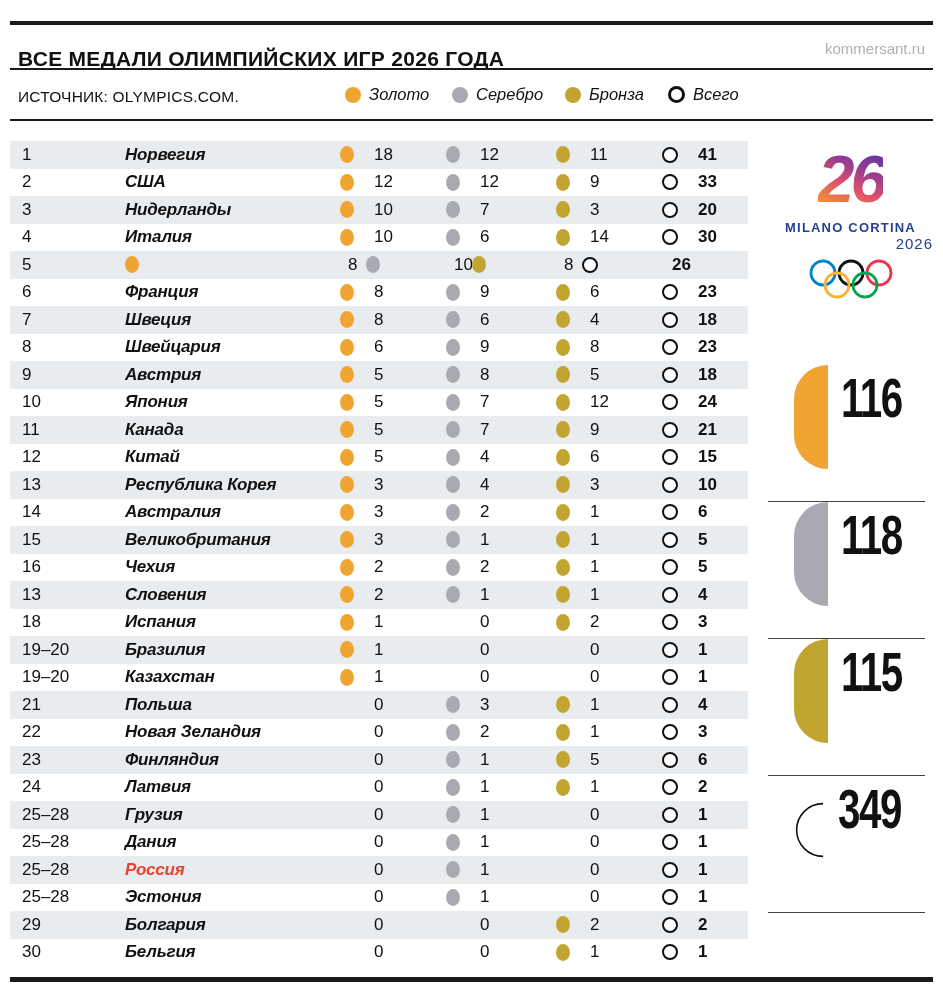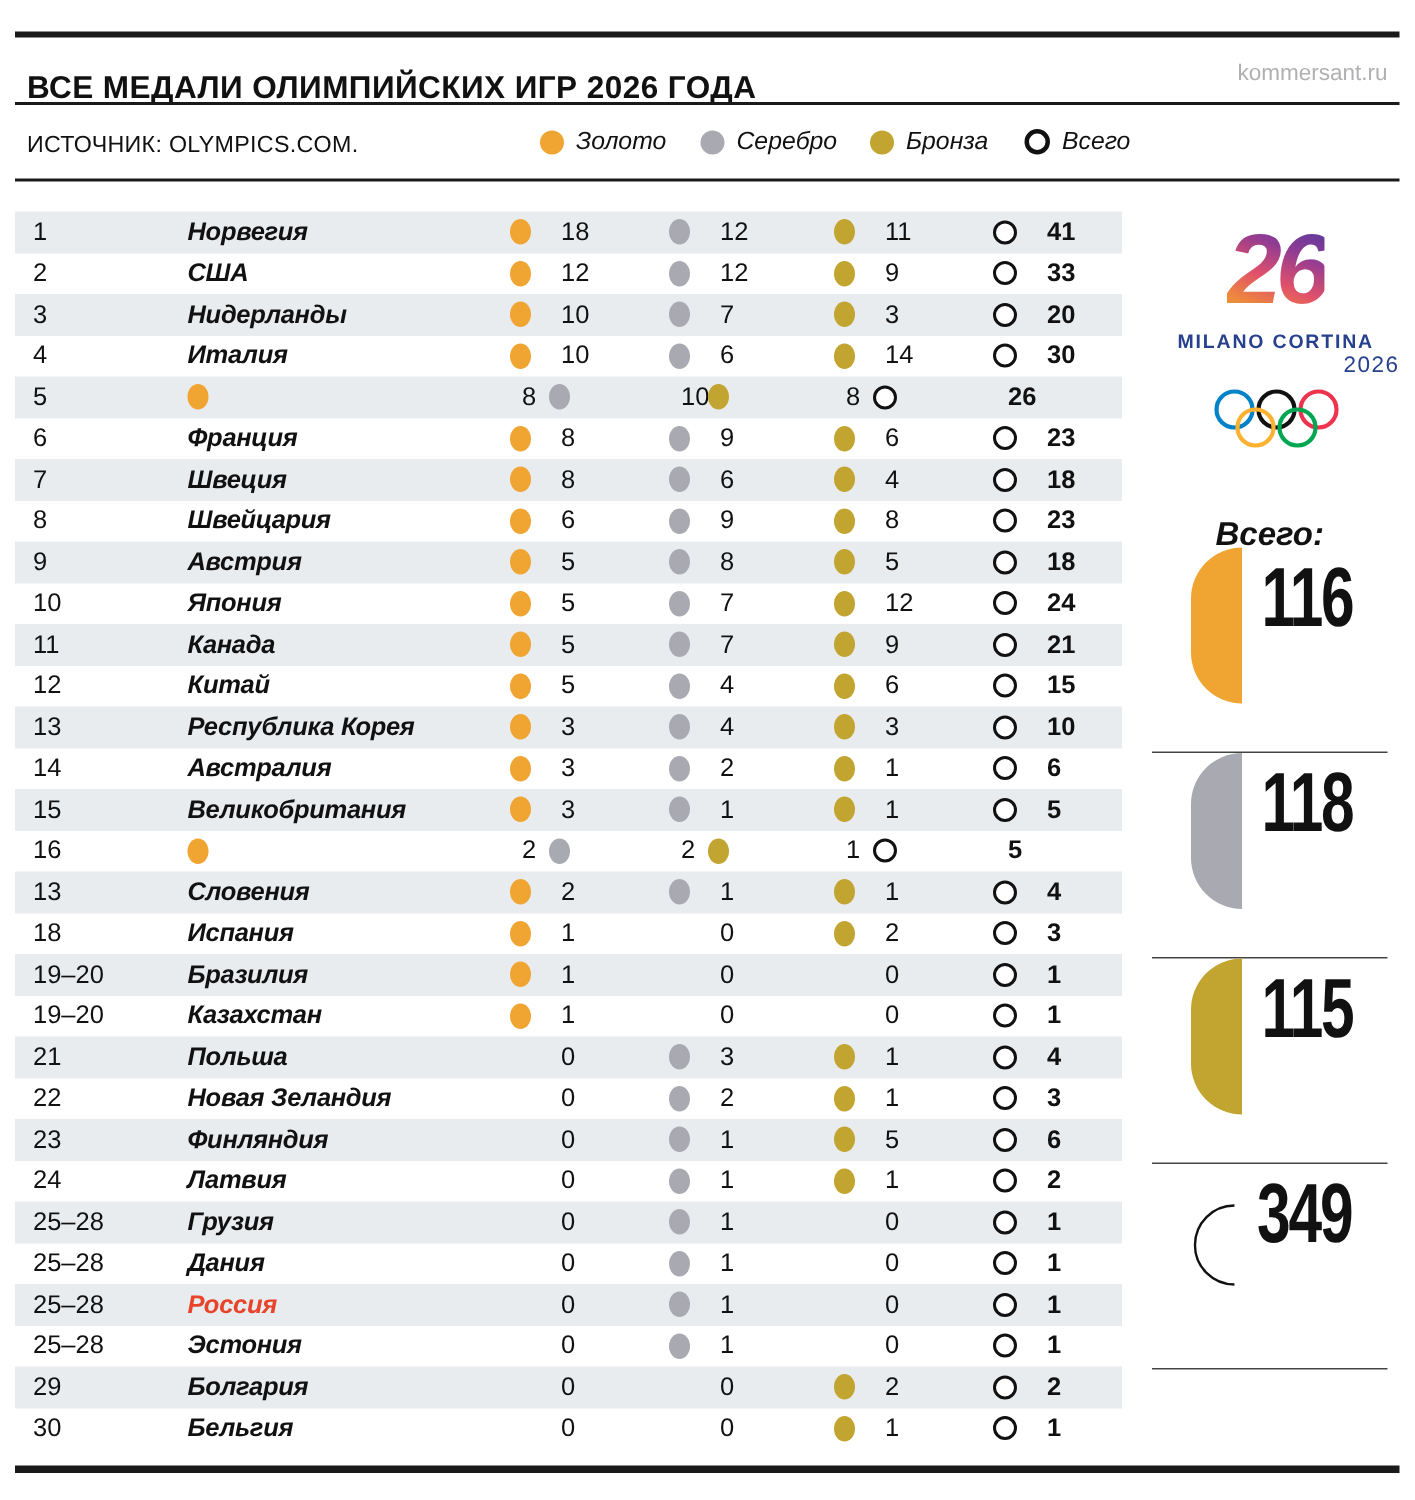--- a/index.html
+++ b/index.html
@@ -6,21 +6,21 @@
   .canvas{position:relative;width:943px;height:1000px;background:#fff;overflow:hidden;
           font-family:"Liberation Sans","DejaVu Sans",sans-serif;color:#111;}
   .rule{position:absolute;left:10px;right:10px;background:var(--rule,#1a1a1a);}
   .rule.rt{top:21px;height:4px;}
   .rule.r1{top:68px;height:2px;}
   .rule.r2{top:119px;height:2px;}
   .rule.rb{top:977px;height:5px;}
   .title{position:absolute;left:18px;top:33px;font-size:21px;font-weight:800;letter-spacing:.3px;white-space:nowrap;}
   .site{position:absolute;right:18px;top:40px;font-size:15px;color:var(--site_gray,#b0b0b3);}
   .source{position:absolute;left:18px;top:88px;font-size:15.5px;letter-spacing:.2px;}
-  #legend-items{position:absolute;left:0;top:85px;right:200px;height:24px;margin-left:15px;}
+  #legend-items{position:absolute;left:0;top:85px;right:200px;height:24px;}
   .litem{position:absolute;top:0;display:flex;align-items:center;gap:8px;}
   .litem:nth-child(1){left:345px;}
   .litem:nth-child(2){left:452px;}
   .litem:nth-child(3){left:565px;}
   .litem:nth-child(4){left:668px;}
   .litem em{font-size:16.5px;font-style:italic;font-weight:500;}
   .lmedal{display:inline-block;width:16px;height:16px;border-radius:50%;}
   .lmedal.gold{background:var(--gold);}
   .lmedal.silver{background:var(--silver);}
   .lmedal.bronze{background:var(--bronze);}
@@ -387,20 +387,21 @@
           <span class="medal bronze"></span>
         </div>
         <div class="cell val">1</div>
         <div class="cell icon">
           <span class="ring"></span>
         </div>
         <div class="cell val total">5</div>
       </div>
       <div class="trow">
         <div class="cell rank">16</div>
+        <div class="cell country">Чехия</div>
         <div class="cell icon">
           <span class="medal gold"></span>
         </div>
         <div class="cell val">2</div>
         <div class="cell icon">
           <span class="medal silver"></span>
         </div>
         <div class="cell val">2</div>
         <div class="cell icon">
           <span class="medal bronze"></span>
@@ -657,21 +658,20 @@
       <div class="logo-line1">MILANO CORTINA</div>
       <div class="logo-line2">2026</div>
       <svg class="rings" width="104" height="46" viewBox="0 0 104 46">
         <circle cx="24" cy="15" r="12" fill="none" stroke="#0082C8" stroke-width="2.8"></circle>
         <circle cx="52" cy="15" r="12" fill="none" stroke="#111111" stroke-width="2.8"></circle>
         <circle cx="80" cy="15" r="12" fill="none" stroke="#EE334E" stroke-width="2.8"></circle>
         <circle cx="38" cy="27" r="12" fill="none" stroke="#FCB131" stroke-width="2.8"></circle>
         <circle cx="66" cy="27" r="12" fill="none" stroke="#00A651" stroke-width="2.8"></circle>
       </svg>
     </div>
-    <div class="totals-heading">Всего:</div>
     <div id="totals">
         <div class="tblock">
           <span class="half gold"></span>
           <span class="big">116</span>
         </div>
         <div class="tblock">
           <span class="half silver"></span>
           <span class="big">118</span>
         </div>
         <div class="tblock">

